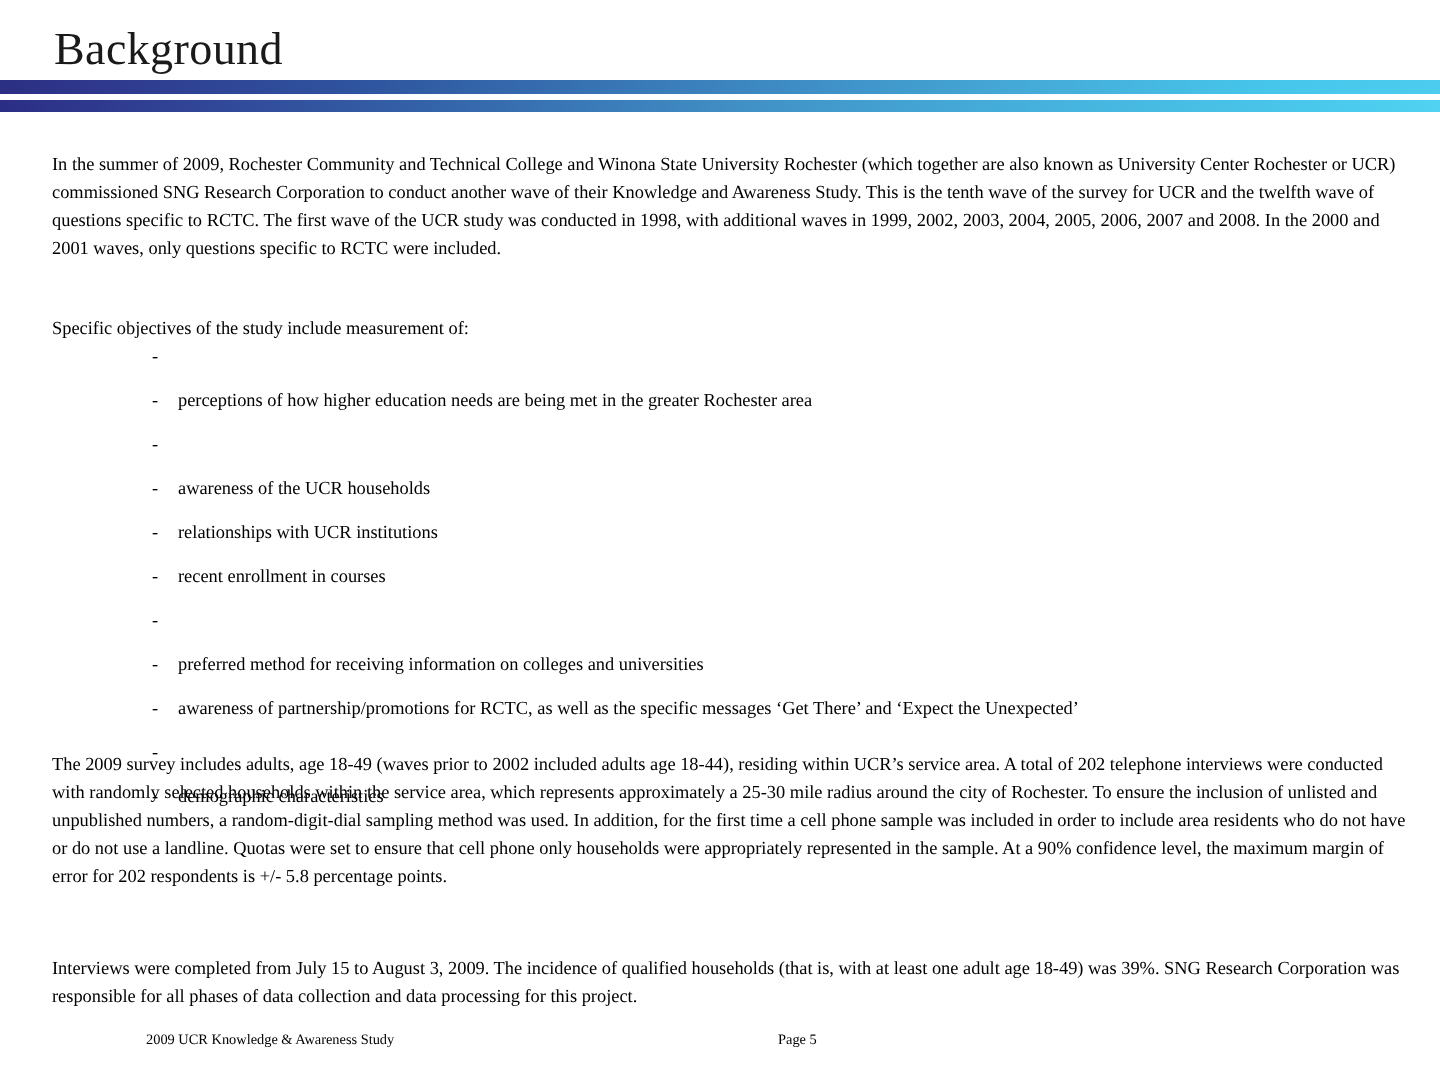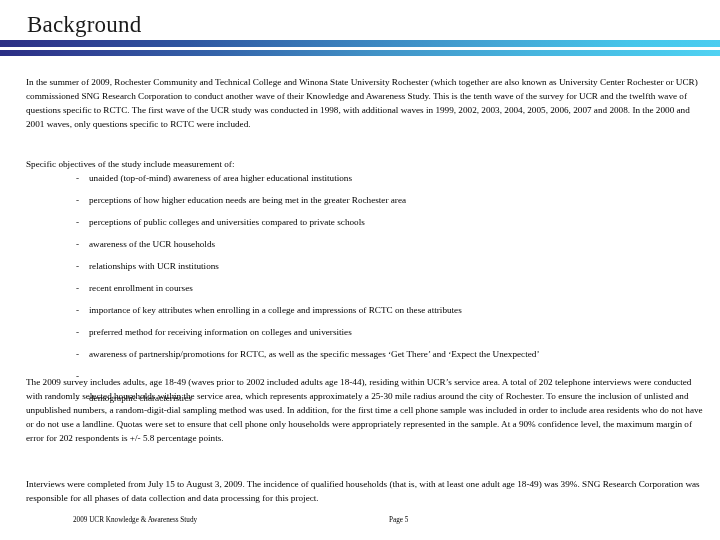--- a/index.html
+++ b/index.html
@@ -185,45 +185,42 @@
 
   <div class="body-area">
 
     <p class="para para-1">In the summer of 2009, Rochester Community and Technical College and Winona State University Rochester (which together are also known as University Center Rochester or UCR) commissioned SNG Research Corporation to conduct another wave of their Knowledge and Awareness Study.  This is the tenth wave of the survey for UCR and the twelfth wave of questions specific to RCTC.  The first wave of the UCR study was conducted in 1998, with additional waves in 1999, 2002, 2003, 2004, 2005, 2006, 2007 and 2008.  In the 2000 and 2001 waves, only questions specific to RCTC were included.</p>
 
     <p class="para para-objectives">Specific objectives of the study include measurement of:</p>
 
     <ul class="bullets">
       <li>
         <span class="dash">-</span>
-        <span>unaided (top-of-mind) awareness of area higher educational institutions</span>
       </li>
       <li>
         <span class="dash">-</span>
         <span>perceptions of how higher education needs are being met in the greater Rochester area</span>
       </li>
       <li>
         <span class="dash">-</span>
-        <span>perceptions of public colleges and universities compared to private schools</span>
       </li>
       <li>
         <span class="dash">-</span>
         <span>awareness of the UCR households</span>
       </li>
       <li>
         <span class="dash">-</span>
         <span>relationships with UCR institutions</span>
       </li>
       <li>
         <span class="dash">-</span>
         <span>recent enrollment in courses</span>
       </li>
       <li>
         <span class="dash">-</span>
-        <span>importance of key attributes when enrolling in a college and impressions of RCTC on these attributes</span>
       </li>
       <li>
         <span class="dash">-</span>
         <span>preferred method for receiving information on colleges and universities</span>
       </li>
       <li>
         <span class="dash">-</span>
         <span>awareness of partnership/promotions for RCTC, as well as the specific messages ‘Get There’ and ‘Expect the Unexpected’</span>
       </li>
       <li>

